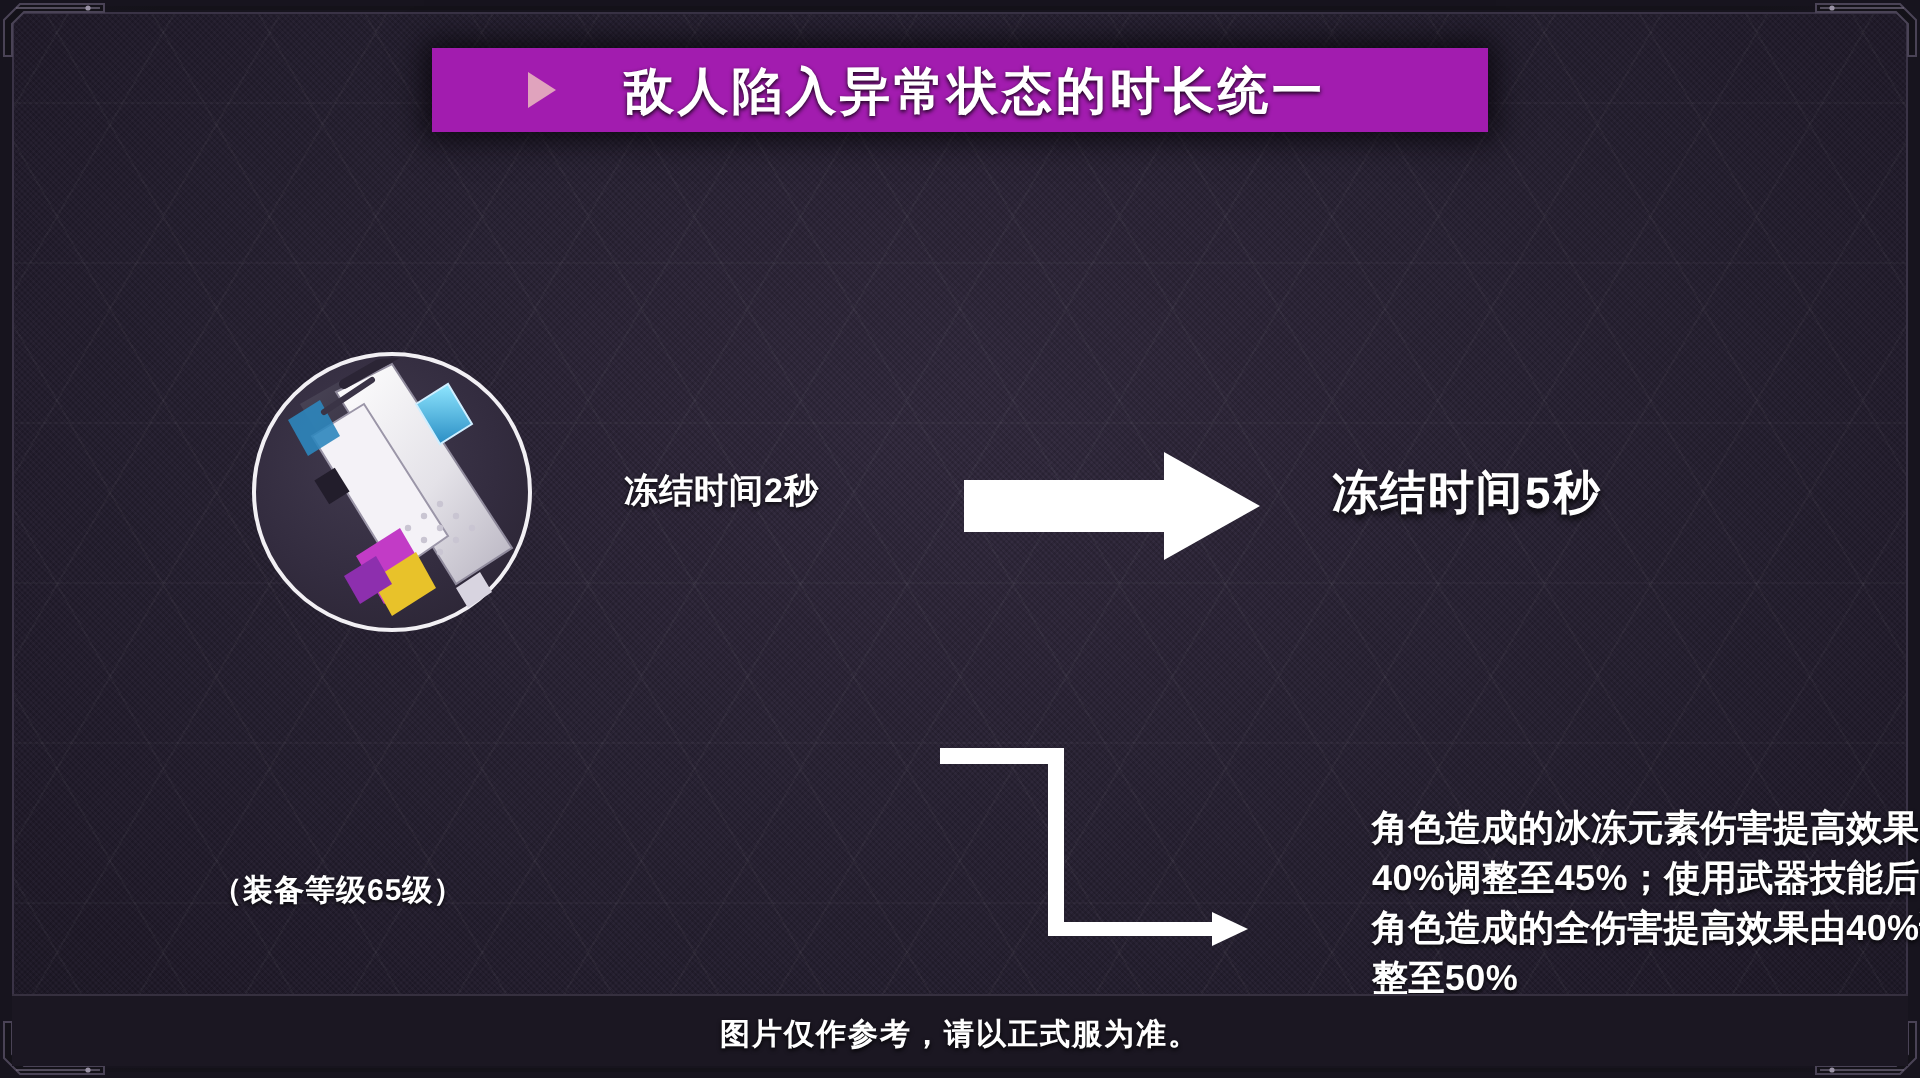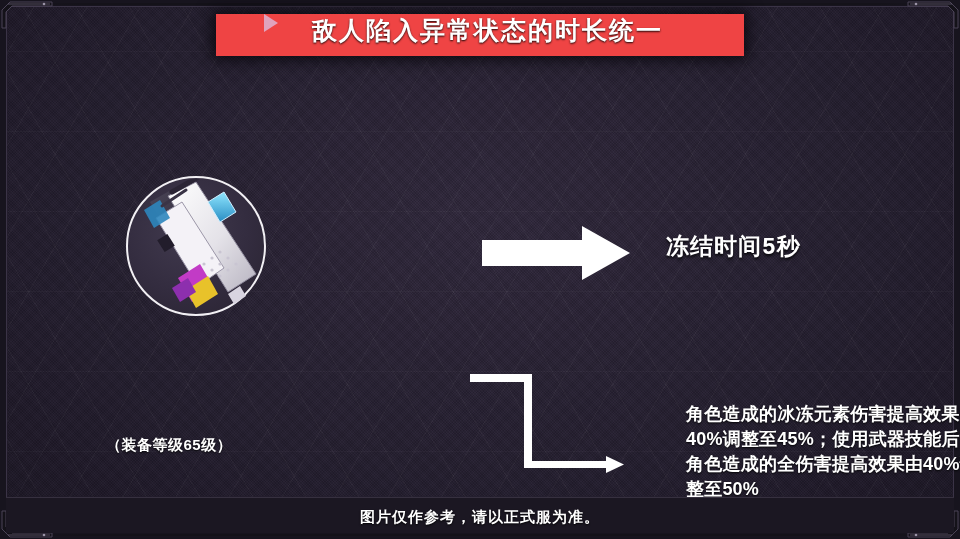--- a/index.html
+++ b/index.html
@@ -60,24 +60,24 @@
     background:linear-gradient(90deg, rgba(20,18,26,0) 0%, #141219 6%, #141219 94%, rgba(20,18,26,0) 100%);
   }
   .frame-line-bottom {
     position:absolute; left:26px; right:26px; bottom:3px; height:2px;
     background:linear-gradient(90deg, rgba(20,18,26,0) 0%, #141219 6%, #141219 94%, rgba(20,18,26,0) 100%);
   }
 
   
   .title-banner {
     position:absolute;
-    left:216px; top:14px;
+    left:216px; top:24px;
     width:528px; height:42px;
-    background:#ef4444;
-    display:flex; 
+    background:#a21caf;
+    display:flex; align-items:center;
     box-shadow:0 0 14px 4px rgba(8,6,12,0.85);
   }
   .title-tri {
     width:0; height:0;
     margin-left:48px;
     border-top:9px solid transparent;
     border-bottom:9px solid transparent;
     border-left:14px solid #e0a3bd;
   }
   .title-text {
@@ -295,20 +295,21 @@
 
           <path d="M56,26 L84,10" stroke="#2b2535" stroke-width="5" stroke-linecap="round"></path>
           <path d="M46,40 L70,24" stroke="#3a3446" stroke-width="3" stroke-linecap="round"></path>
 
           <rect x="44" y="70" width="12" height="14" fill="#221d2b" transform="rotate(-32 50 77)"></rect>
           <path d="M112,128 L124,120 L130,130 L118,138 Z" fill="#d8d4e0"></path>
         </g>
       </svg>
     </div>
 
+    <div class="before-text">冻结时间2秒</div>
 
     <div class="big-arrow">
       <svg width="148" height="54" viewBox="0 0 148 54">
         <path d="M0,14 L100,14 L100,0 L148,27 L100,54 L100,40 L0,40 Z" fill="#ffffff"></path>
       </svg>
     </div>
 
     <div class="after-text">冻结时间5秒</div>
   </div>
 

